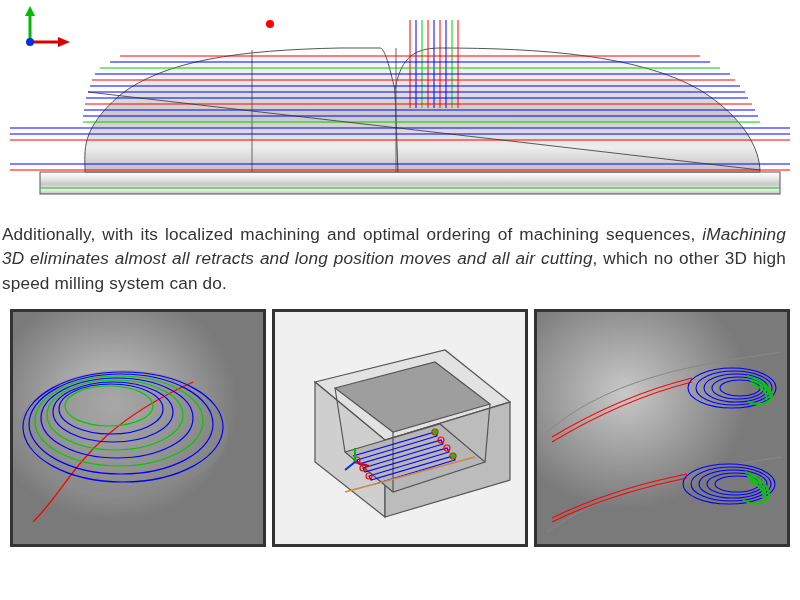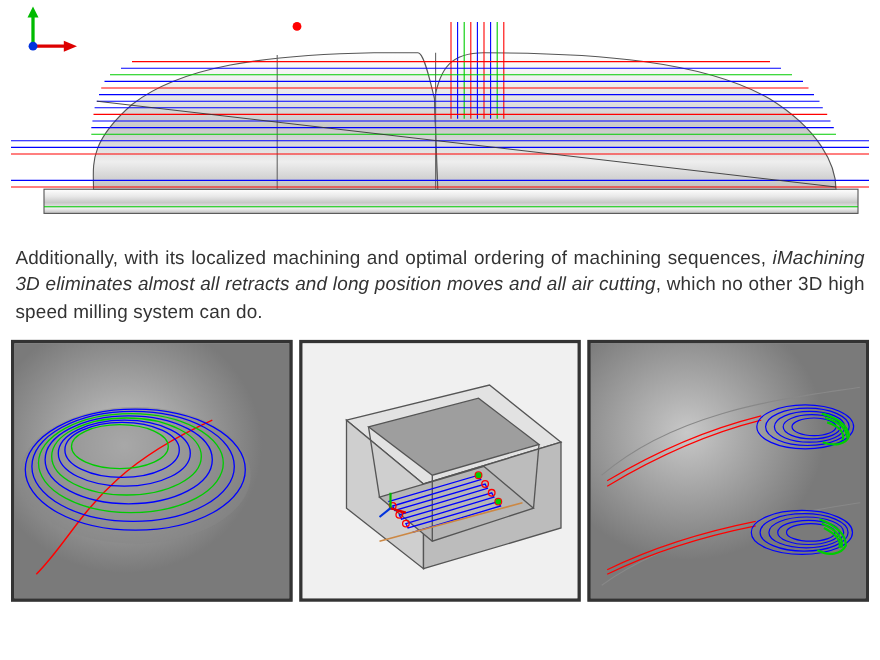--- a/index.html
+++ b/index.html
@@ -16,21 +16,21 @@
     display: flex;
     flex-direction: column;
   }
   .top-figure {
     width: 800px;
     height: 210px;
     position: relative;
     background: #ffffff;
   }
   .body-text {
-    padding: 12px 14px 10px 14px;
+    padding: 12px 14px 10px 2px;
     font-size: 17.2px;
     line-height: 1.42;
     color: #333333;
     text-align: justify;
     letter-spacing: 0.15px;
   }
   .body-text .italic { font-style: italic; }
   .bottom-row {
     display: flex;
     justify-content: center;

